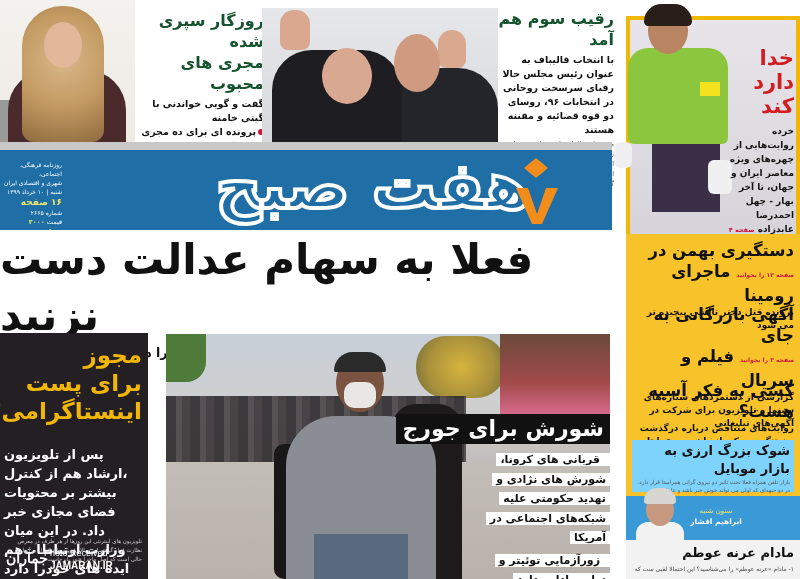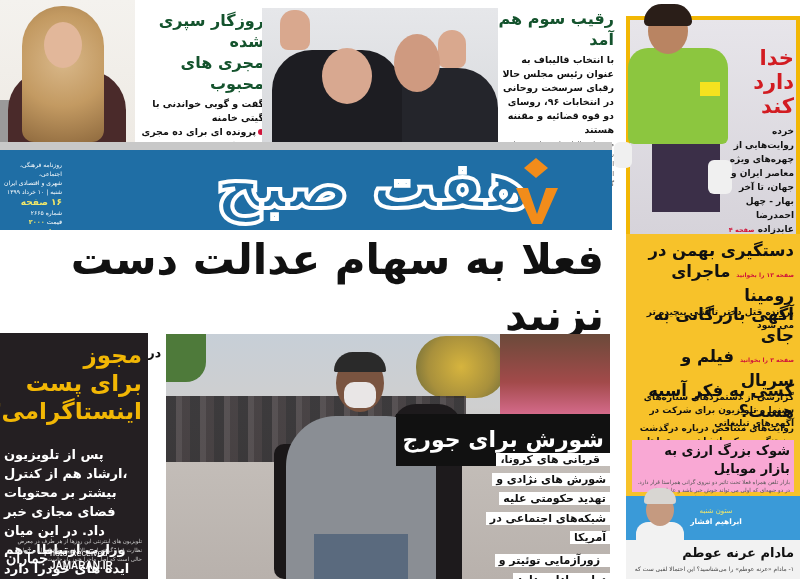--- a/index.html
+++ b/index.html
@@ -52,21 +52,21 @@
   #masthead-info { position:absolute; right: 550px; left: 6px; top: 10px; width: 62px; color: #fff; }
   #masthead-info .line { font-size: 6px; line-height: 9px; }
   #masthead-info .pages { font-size: 9px; line-height: 12px; font-weight: bold; color: #f2e86a; }
   #masthead-info .price { font-size: 6.5px; line-height: 10px; color: #fff; padding-left: 17px; }
   #masthead-info .price b { color: #f2e86a; }
   #logo-wrap { position:absolute; left: 180px; top: 2px; width: 420px; height: 78px; }
   #logo-text { position:absolute; right: 70px; top: -6px; font-size: 64px; line-height: 80px; font-weight: bold; color: #1f6ea5; -webkit-text-stroke: 4px #ffffff; letter-spacing: -2px; font-family: "DejaVu Sans", sans-serif; }
   #logo-seven { position:absolute; right: 40px; top: 6px; width: 46px; height: 66px; }
 
   
-  #main-headline { left: 0; top: 232px; width: 612px; text-align: right; padding-right: 8px; }
+  #main-headline { left: 0; top: 232px; width: 612px; text-align: left; padding-right: 8px; }
   #main-headline .h { font-size: 42px; line-height: 56px; font-weight: bold; color: #111; letter-spacing: -1.5px; }
   #main-headline .sub { font-size: 12.5px; line-height: 18px; font-weight: bold; color: #111; }
 
   
   #insta-box { left: 0; top: 333px; width: 148px; height: 246px; background: #241f22; }
   #insta-box .title { position:absolute; right: 6px; top: 8px; width: 138px; text-align:right; color: #f2b705; font-weight: bold; font-size: 23px; line-height: 28px; }
   #insta-box .text { position:absolute; right: 6px; top: 112px; width: 138px; text-align:left; color: #fff; font-weight: bold; font-size: 13px; line-height: 19px; }
   #insta-box .small { position:absolute; right: 6px; top: 204px; width: 138px; text-align:right; color: #ccc; font-size: 5.5px; line-height: 9px; }
   #watermark { left: 6px; top: 548px; width: 110px; height: 28px; }
   #watermark .logo { position:absolute; left:0; top:2px; font-size: 14px; color: #fff; font-weight: bold; font-family:"DejaVu Serif", serif; direction:rtl; }
@@ -80,32 +80,32 @@
   #main-photo .building { position:absolute; left:334px; top:0; width:110px; height:80px; background: linear-gradient(180deg,#6b4a3a 0%, #a24a4a 60%, #d46a8a 100%); }
   #main-photo .police { position:absolute; left:0; top:62px; width:300px; height:66px; background: repeating-linear-gradient(90deg,#2c2a2c 0 10px,#4a4446 10px 16px,#3a3436 16px 24px); opacity:0.9; }
   #main-photo .road { position:absolute; left:0; top:128px; width:444px; height:117px; background: linear-gradient(180deg,#c3bdb8 0%,#b8b1ac 100%); }
   #main-photo .man { position:absolute; left:120px; top:82px; width:150px; height:163px; background:#8a8e94; border-radius: 50px 50px 0 0; }
   #main-photo .head { position:absolute; left:170px; top:20px; width:48px; height:58px; border-radius: 50%; background:#7a5440; }
   #main-photo .cap { position:absolute; left:168px; top:18px; width:52px; height:20px; border-radius: 26px 26px 2px 2px; background:#2a2a2a; }
   #main-photo .mask { position:absolute; left:178px; top:48px; width:32px; height:26px; border-radius: 10px; background:#e9e6e6; }
   #main-photo .jeans { position:absolute; left:148px; top:200px; width:94px; height:45px; background:#5a6a7e; }
   #main-photo .cop { position:absolute; left:226px; top:70px; width:70px; height:175px; background:#1d1a1c; border-radius: 24px 24px 0 0; }
   #main-photo .cop-l { position:absolute; left:108px; top:110px; width:34px; height:135px; background:#1a1718; border-radius: 10px; }
-  #main-photo .caption-title { position:absolute; right: 0; top: 80px; background:#111; color:#fff; font-weight:bold; font-size: 22px; line-height: 30px; padding: 11px 6px; }
+  #main-photo .caption-title { position:absolute; right: 0; top: 80px; background:#111; color:#fff; font-weight:bold; font-size: 22px; line-height: 30px; padding: 0 6px; }
   #main-photo .caption-list { position:absolute; right: 0; top: 114px; width: 130px; text-align: right; }
   #main-photo .caption-list span { display:inline; background:#fff; color:#111; font-size: 11px; line-height: 15.5px; font-weight: bold; box-decoration-break: clone; -webkit-box-decoration-break: clone; padding: 0 2px; }
 
   
   #right-col { left: 612px; top: 234px; width: 188px; height: 345px; background: #ffffff; }
   #right-yellow { position:absolute; left: 14px; top: 0; width: 174px; height: 262px; background: #f7c22a; }
   .ry-block { position:absolute; right: 6px; text-align: right; width: 164px; }
   .ry-h { font-weight: bold; color: #111; font-size: 16.5px; line-height: 21px; letter-spacing:-0.5px; }
   .ry-p { font-weight: bold; color: #111; font-size: 9px; line-height: 13px; }
   .ry-ref { color: #d0143a; font-size: 6px; font-weight: bold; }
-  #mobile-box { position:absolute; left: 20px; top: 104px; width: 162px; height: 52px; background: #f9a8d4; }
+  #mobile-box { position:absolute; left: 20px; top: 104px; width: 162px; height: 52px; background: #7dd3fc; }
   #mobile-box { top: 206px; }
   #column-box { position:absolute; left: 14px; top: 262px; width: 174px; height: 83px; background: #f2f2f2; }
   #column-box .band { position:absolute; left:0; top:0; width:174px; height:44px; background:#3a9ad8; }
   #column-box .author-photo { position:absolute; left:6px; top:-8px; width:52px; height:52px; }
   #column-box .author-photo .face { position:absolute; left:14px; top:6px; width:28px; height:32px; border-radius:50%; background:#c59a80; }
   #column-box .author-photo .hair { position:absolute; left:12px; top:0; width:32px; height:16px; border-radius:16px 16px 4px 4px; background:#d8d6d2; }
   #column-box .author-photo .shirt { position:absolute; left:4px; top:34px; width:48px; height:18px; background:#f2f2f2; border-radius:12px 12px 0 0; }
   #column-box .label { position:absolute; right: 54px; top: 10px; text-align:center; width: 60px; }
   #column-box .label .a { font-size: 7px; color: #f2e86a; line-height: 10px; }
   #column-box .label .b { font-size: 7.5px; color: #fff; line-height: 11px; font-weight: bold; }

